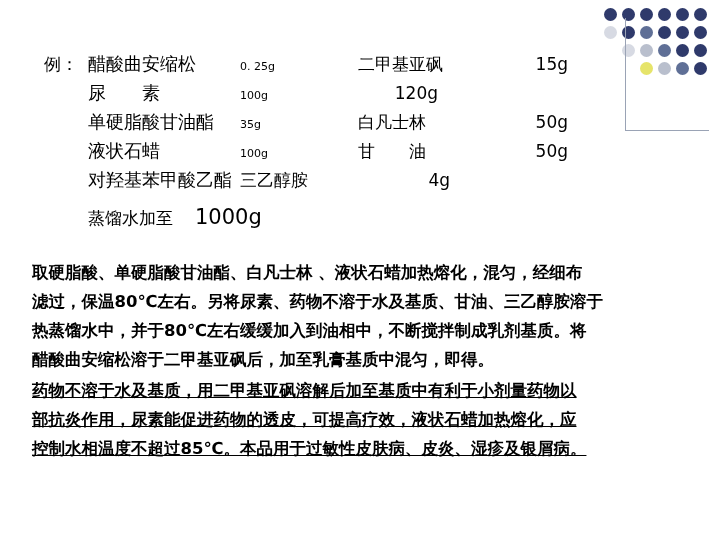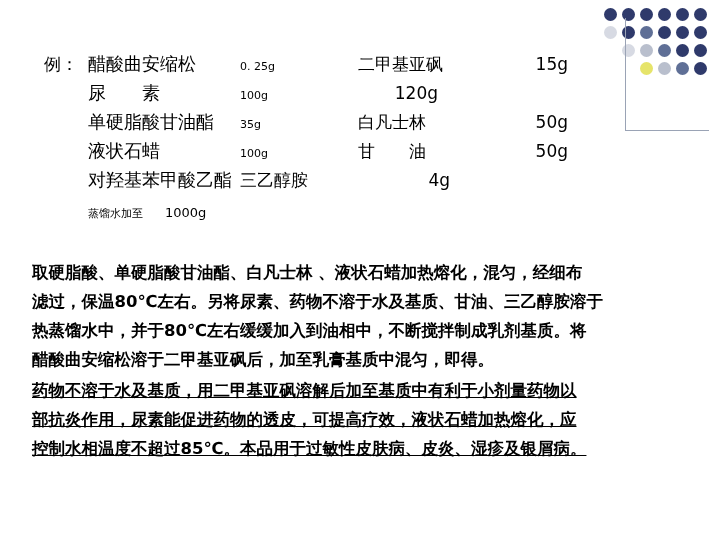--- a/index.html
+++ b/index.html
@@ -89,25 +89,25 @@
     white-space: pre;
   }
   .water-row {
     display: flex;
     align-items: baseline;
     height: 29px;
     margin-top: 8px;
   }
   .water-name {
     padding-left: 88px;
-    font-size: 11px;
+    font-size: 17px;
     white-space: pre;
   }
   .water-amt {
-    font-size: 13px;
+    font-size: 21px;
     white-space: pre;
     padding-left: 22px;
   }
 
   
   .body-text {
     position: absolute;
     left: 32px;
     width: 690px;
     font-size: 16.5px;

